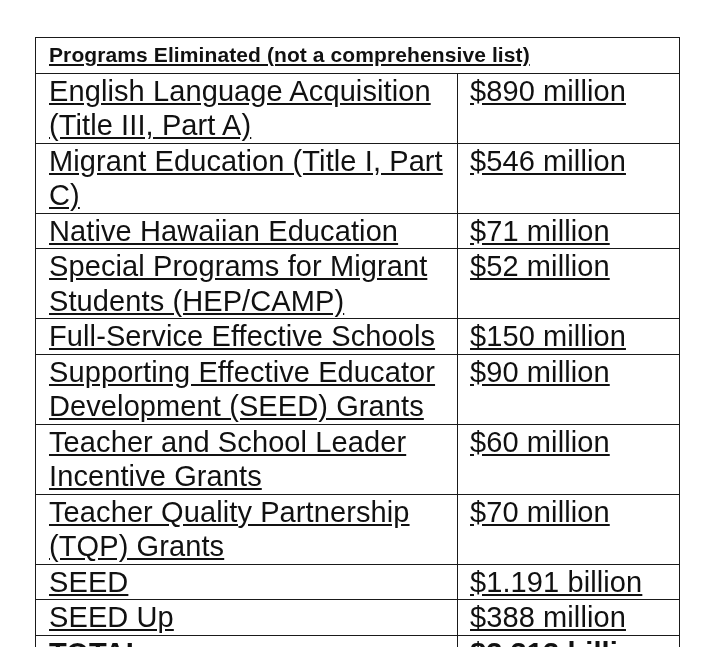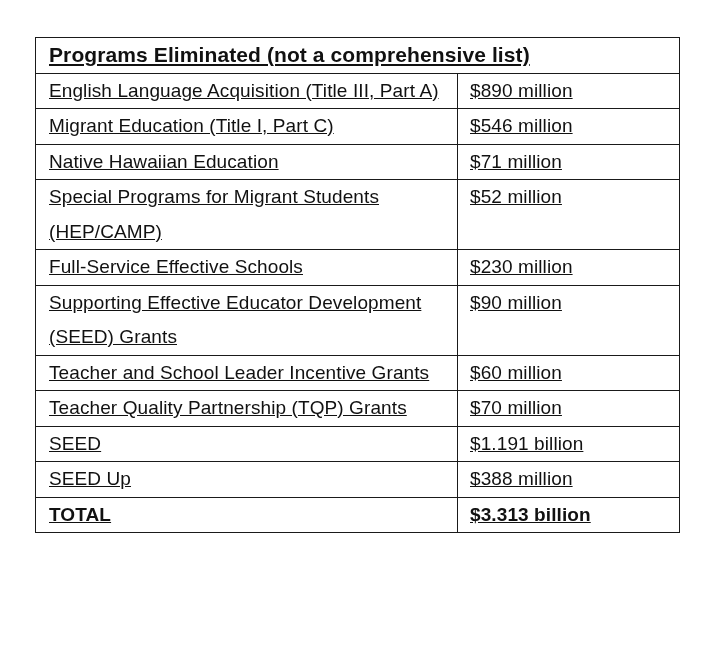--- a/index.html
+++ b/index.html
@@ -21,21 +21,21 @@
       top: 37px;
       width: 644px;
       border-collapse: collapse;
       table-layout: fixed;
       text-decoration: underline;
     }
     .tbl td, .tbl th {
       border: 1.6px solid #1a1a1a;
       padding: 0 0 0 13px;
       vertical-align: top;
-      font-size: 19px;
+      font-size: 29px;
       line-height: 34.5px;
       text-align: left;
       font-weight: normal;
       letter-spacing: 0.1px;
     }
     .tbl th {
       font-weight: bold;
       font-size: 21px;
     }
     .col-prog { width: 422px; }
@@ -68,21 +68,21 @@
     <tr>
       <td>Native Hawaiian Education</td>
       <td class="amt">$71 million</td>
     </tr>
     <tr>
       <td>Special Programs for Migrant Students (HEP/CAMP)</td>
       <td class="amt">$52 million</td>
     </tr>
     <tr>
       <td>Full-Service Effective Schools</td>
-      <td class="amt">$230 million</td>
+      <td class="amt">$150 million</td>
     </tr>
     <tr>
       <td>Supporting Effective Educator Development (SEED) Grants</td>
       <td class="amt">$90 million</td>
     </tr>
     <tr>
       <td>Teacher and School Leader Incentive Grants</td>
       <td class="amt">$60 million</td>
     </tr>
     <tr>

